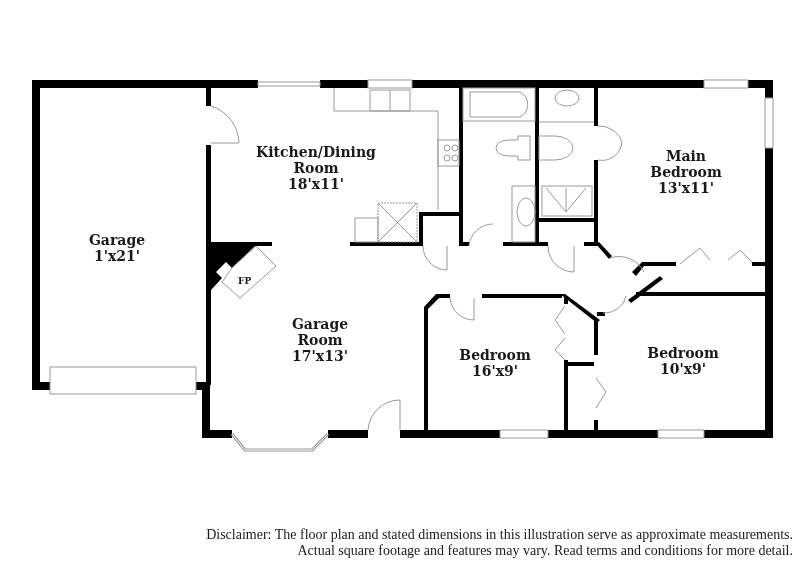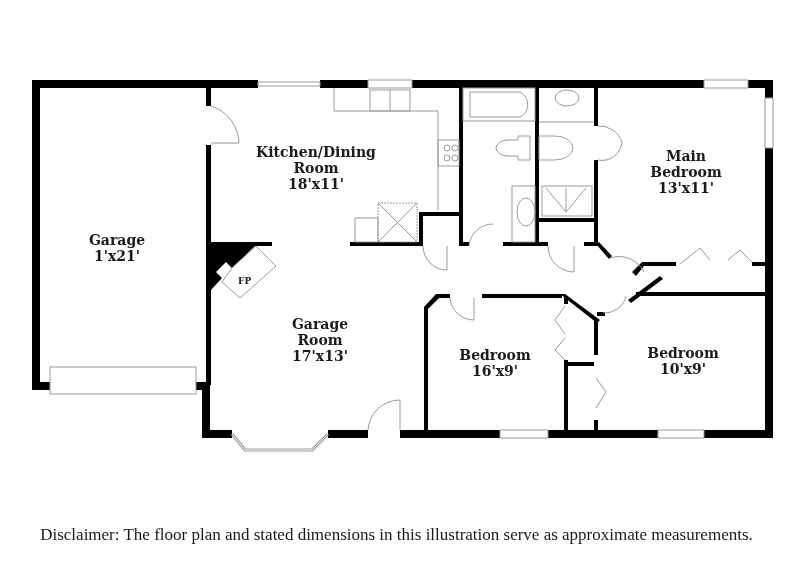--- a/index.html
+++ b/index.html
@@ -1,20 +1,20 @@
 <!DOCTYPE html>
 <html><head>
 <meta charset="utf-8">
 <style>
   html, body { margin: 0; padding: 0; background: #ffffff; }
   body { width: 800px; height: 582px; position: relative; overflow: hidden; font-family: "DejaVu Serif", serif; }
   #plan { position: absolute; left: 0; top: 0; width: 800px; height: 582px; }
   .room-label { position: absolute; text-align: center; font-family: "DejaVu Serif", serif; font-weight: bold; color: #1a1a1a; font-size: 14px; line-height: 16px; transform: translateX(-50%); white-space: nowrap; }
   .room-label span { display: block; }
-  .disclaimer { position: absolute; left: 0; top: 527px; width: 793px; text-align: center; font-family: "Liberation Serif", serif; font-size: 17px; line-height: 16px; color: #1a1a1a; }
+  .disclaimer { position: absolute; left: 0; top: 527px; width: 793px; text-align: right; font-family: "Liberation Serif", serif; font-size: 14px; line-height: 16px; color: #1a1a1a; }
   .disclaimer span { display: block; }
 </style>
 </head>
 <body>
 
 <svg id="plan" viewBox="0 0 800 582" xmlns="http://www.w3.org/2000/svg">
 
   <g fill="#000">
 
     <rect x="32" y="80" width="8" height="310"></rect>
@@ -171,13 +171,14 @@
   <span>16'x9'</span>
 </div>
 
 <div class="room-label" style="left:683px; top:345px;">
   <span>Bedroom</span>
   <span>10'x9'</span>
 </div>
 
 <div class="disclaimer">
   <span>Disclaimer: The floor plan and stated dimensions in this illustration serve as approximate measurements.</span>
+  <span>Actual square footage and features may vary. Read terms and conditions for more detail.</span>
 </div>
 
 </body></html>

